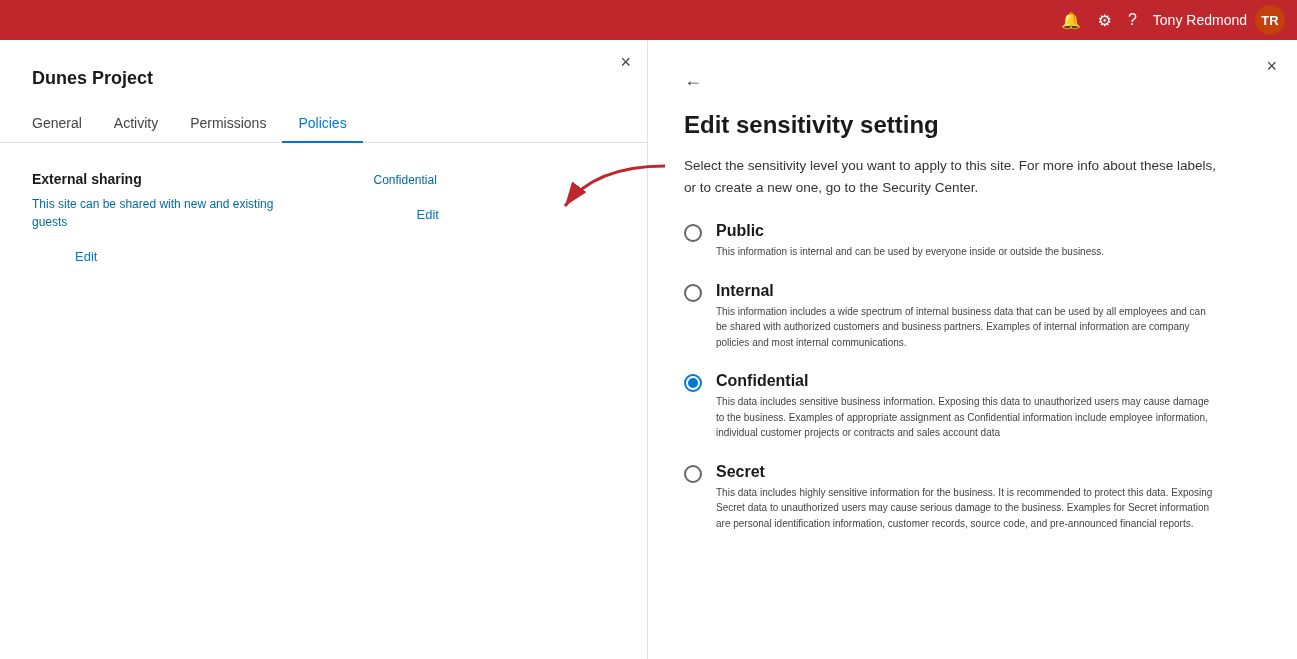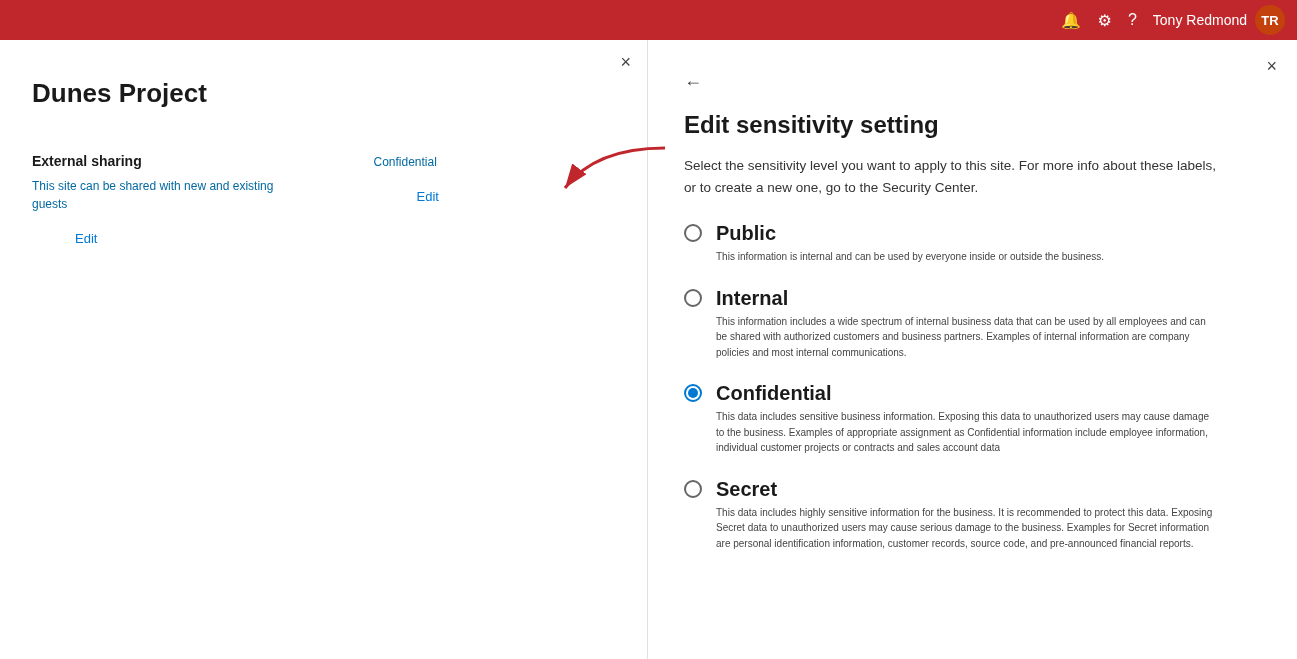--- a/index.html
+++ b/index.html
@@ -66,24 +66,24 @@
       top: 12px;
       right: 16px;
       font-size: 18px;
       color: #444;
       cursor: pointer;
       background: none;
       border: none;
     }
 
     .left-panel-title {
-      font-size: 26px;
+      font-size: 18px;
       font-weight: 600;
       color: #1a1a1a;
-      padding: 38px 32px 16px 32px;
+      padding: 28px 32px 16px 32px;
     }
 
     
     .tabs {
       display: flex;
       gap: 0;
       padding: 0 32px;
       border-bottom: 1px solid #e0e0e0;
       margin-bottom: 0;
     }
@@ -211,21 +211,21 @@
       border-color: #0078d4;
     }
     .radio-circle.selected::after {
       content: '';
       width: 10px;
       height: 10px;
       border-radius: 50%;
       background: #0078d4;
     }
     .radio-label {
-      font-size: 20px;
+      font-size: 16px;
       font-weight: 600;
       color: #1a1a1a;
       margin-bottom: 4px;
     }
     .radio-desc {
       font-size: 10px;
       color: #444;
       line-height: 1.55;
       max-width: 500px;
     }
@@ -249,20 +249,26 @@
   </div>
 </div>
 
 <div class="main-area">
 
   <div class="left-panel">
     <button class="left-panel-close">×</button>
 
     <h1 class="left-panel-title">Dunes Project</h1>
 
+    <div class="tabs">
+      <div class="tab">General</div>
+      <div class="tab">Activity</div>
+      <div class="tab">Permissions</div>
+      <div class="tab active">Policies</div>
+    </div>
 
     <div class="policies-content">
 
       <div class="policy-section">
         <div class="policy-section-title">External sharing</div>
         <div class="policy-section-desc">This site can be shared with new and existing guests</div>
         <a class="policy-edit-link">Edit</a>
       </div>
 
       <div class="policy-section sensitivity-section">

